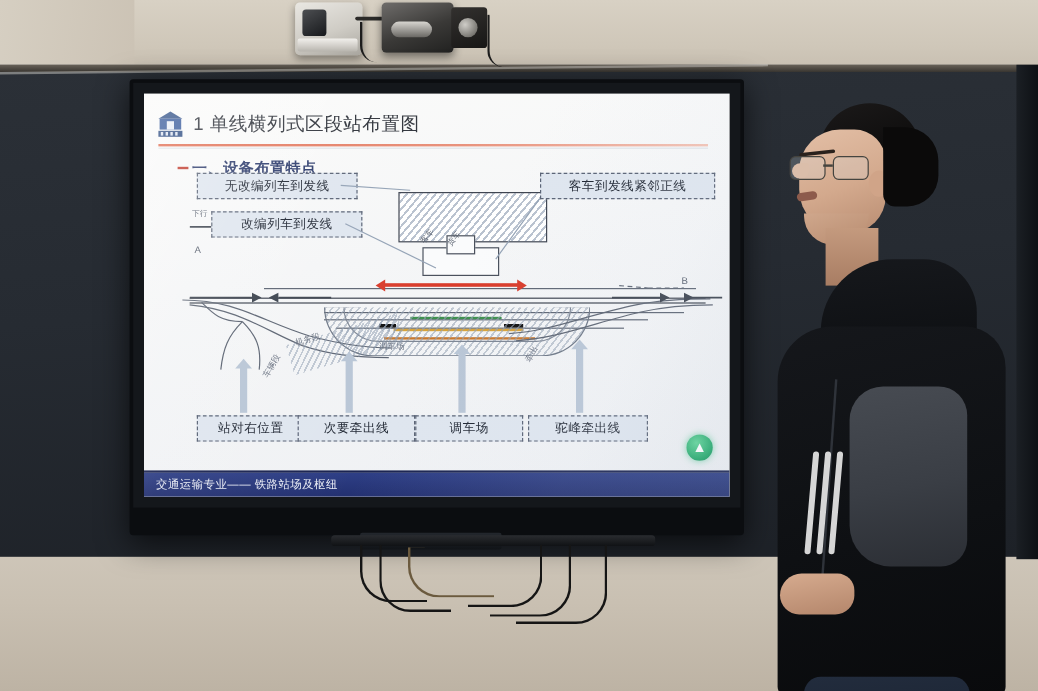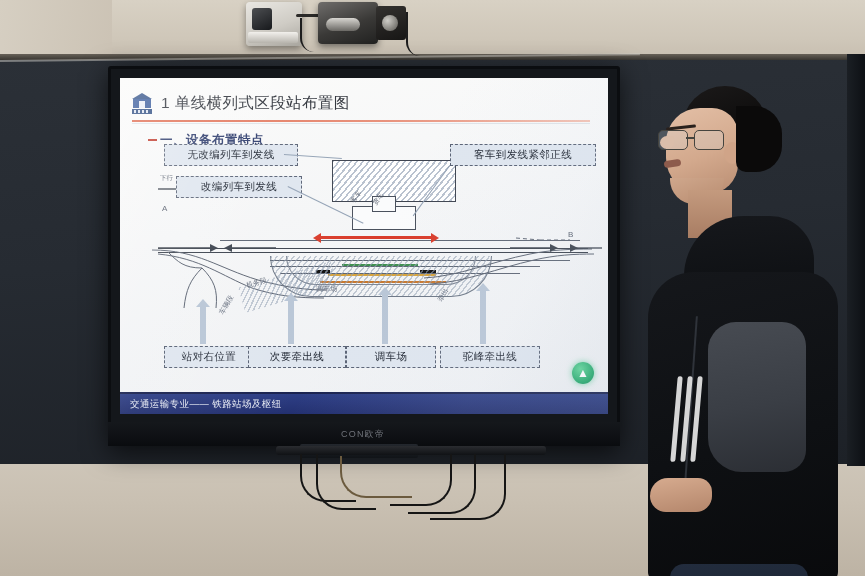--- a/index.html
+++ b/index.html
@@ -329,23 +329,20 @@
       <div class="green-dot">▲</div>
 
       <div class="footer-strip"></div>
       <div class="slide-footer">
         <span class="footer-text">交通运输专业——  铁路站场及枢纽</span>
       </div>
 
       <div class="slide-glare"></div>
     </div>
 
-    <div class="monitor-chin">
-      <span class="brand-logo">CON欧帝</span>
-    </div>
   </div>
 
   <div class="monitor-stand"></div>
   <div class="tray"></div>
   <div class="cable" style="left:300px;top:454px;width:54px;height:46px;"></div>
   <div class="cable" style="left:316px;top:454px;width:58px;height:54px;"></div>
   <div class="cable-b" style="left:390px;top:454px;width:60px;height:50px;"></div>
   <div class="cable-b" style="left:408px;top:454px;width:66px;height:58px;"></div>
   <div class="cable-b" style="left:430px;top:454px;width:74px;height:64px;"></div>
   <div class="cable" style="left:340px;top:456px;width:70px;height:40px;border-color:#6b5a3e;"></div>

